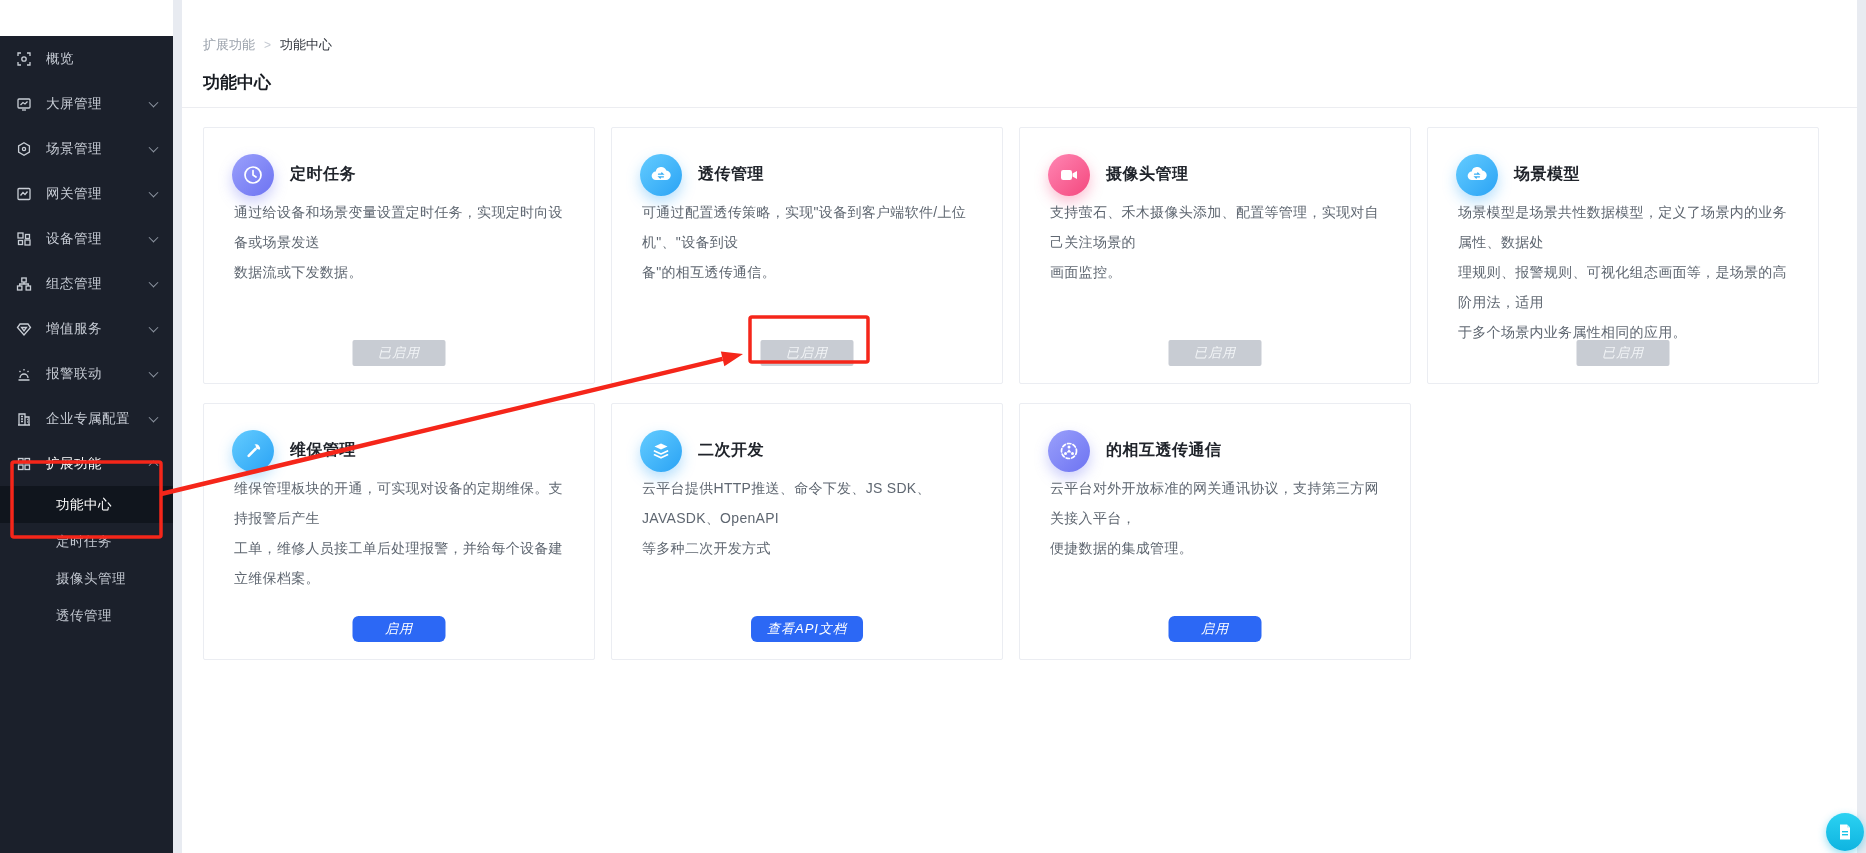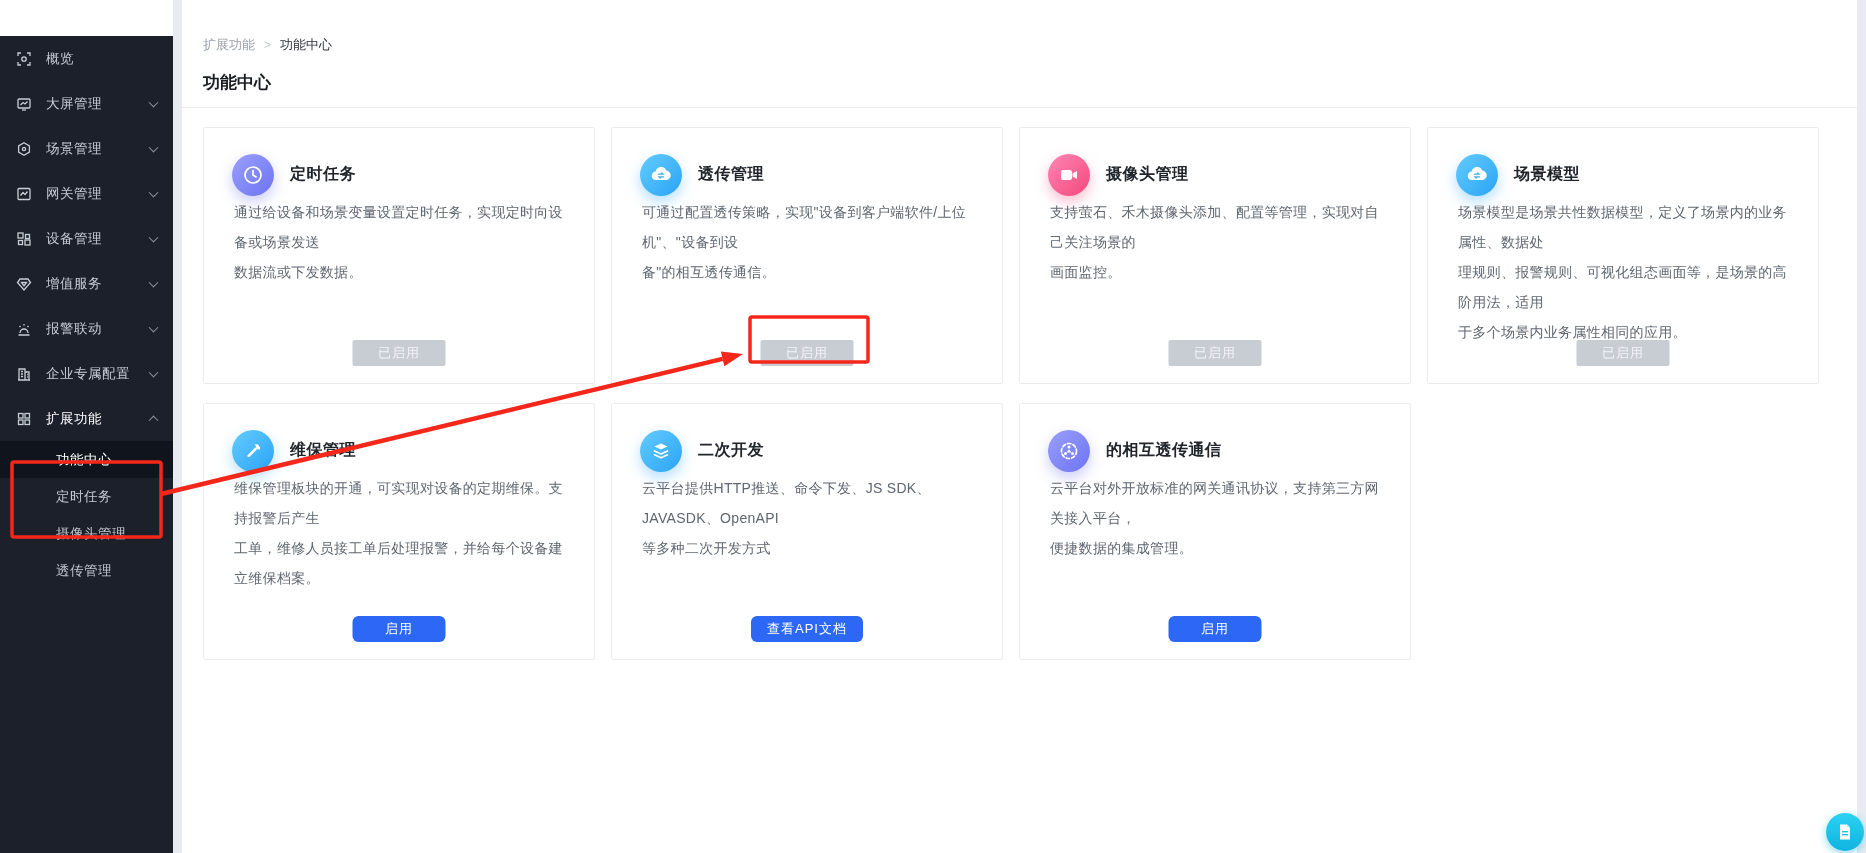--- a/index.html
+++ b/index.html
@@ -39,21 +39,21 @@
   .card-icon{position:absolute;left:28px;top:26px;width:42px;height:42px;border-radius:50%;
     display:flex;align-items:center;justify-content:center;}
   .icon-blue{background:linear-gradient(135deg,#64ccff 0%,#2aa3f5 100%);box-shadow:0 6px 14px rgba(42,163,245,.35);}
   .icon-purple{background:linear-gradient(135deg,#9aa0fb 0%,#6d73f2 100%);box-shadow:0 6px 14px rgba(109,115,242,.35);}
   .icon-pink{background:linear-gradient(135deg,#ff86b3 0%,#f4487e 100%);box-shadow:0 6px 14px rgba(244,72,126,.35);}
   .card-title{position:absolute;left:86px;top:36px;margin:0;font-size:16px;font-weight:bold;color:#20242b;letter-spacing:.5px;}
   .card-desc{position:absolute;left:30px;top:69px;right:26px;margin:0;font-size:14px;color:#5f6771;
     line-height:30px;white-space:pre-line;letter-spacing:.3px;}
   .card-btn{position:absolute;top:212px;left:50%;transform:translateX(-50%);height:26px;min-width:93px;
     padding:0 16px;font-size:13px;border:none;border-radius:2px;cursor:pointer;box-sizing:border-box;
-    font-family:inherit;letter-spacing:1px;}
+    font-family:inherit;letter-spacing:1px;font-style:italic;}
   .btn-disabled{background:#c8ccd3;color:#f2f4f6;}
   .btn-primary{background:#2c68f5;color:#ffffff;border-radius:6px;}
 
   
   .float-btn{position:absolute;left:1826px;top:813px;width:38px;height:38px;border-radius:50%;border:none;
     background:linear-gradient(180deg,#2bd2f2 0%,#0fb4e0 100%);display:flex;align-items:center;justify-content:center;
     cursor:pointer;box-shadow:0 3px 8px rgba(15,180,224,.45);z-index:20;}
 
   
   .annotation-layer{position:absolute;left:0;top:0;width:1866px;height:853px;pointer-events:none;z-index:30;}
@@ -108,20 +108,32 @@
         <div class="nav-item">
           <span class="nav-icon">
             <svg width="16" height="16" viewBox="0 0 16 16">
               <rect x="2" y="2" width="5" height="5" fill="none" stroke="#c9ced6" stroke-width="1.3"></rect>
               <rect x="9.5" y="3.5" width="4" height="4" fill="none" stroke="#c9ced6" stroke-width="1.3"></rect>
               <rect x="2.5" y="9.5" width="4" height="4" fill="none" stroke="#c9ced6" stroke-width="1.3"></rect>
               <rect x="9" y="9" width="5" height="5" fill="none" stroke="#c9ced6" stroke-width="1.3"></rect>
             </svg>
           </span>
           <span class="nav-label">设备管理</span>
+          <span class="chev down"></span>
+        </div>
+        <div class="nav-item">
+          <span class="nav-icon">
+            <svg width="16" height="16" viewBox="0 0 16 16">
+              <rect x="5.8" y="2" width="4.4" height="4" fill="none" stroke="#c9ced6" stroke-width="1.3"></rect>
+              <rect x="1.5" y="10" width="4.4" height="4" fill="none" stroke="#c9ced6" stroke-width="1.3"></rect>
+              <rect x="10.1" y="10" width="4.4" height="4" fill="none" stroke="#c9ced6" stroke-width="1.3"></rect>
+              <path d="M8 6v2M3.7 10V8h8.6v2" fill="none" stroke="#c9ced6" stroke-width="1.3"></path>
+            </svg>
+          </span>
+          <span class="nav-label">组态管理</span>
           <span class="chev down"></span>
         </div>
         <div class="nav-item">
           <span class="nav-icon">
             <svg width="16" height="16" viewBox="0 0 16 16">
               <path d="M4 3h8l2.5 3.5L8 14 1.5 6.5z" fill="none" stroke="#c9ced6" stroke-width="1.3"></path>
               <path d="M5.5 6.5h5L8 10z" fill="none" stroke="#c9ced6" stroke-width="1.3"></path>
             </svg>
           </span>
           <span class="nav-label">增值服务</span>

